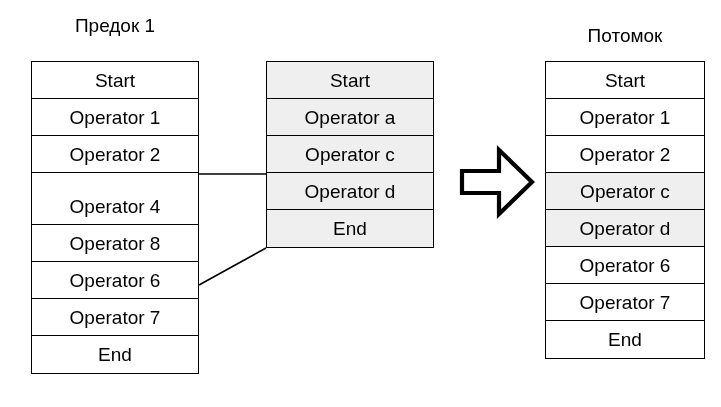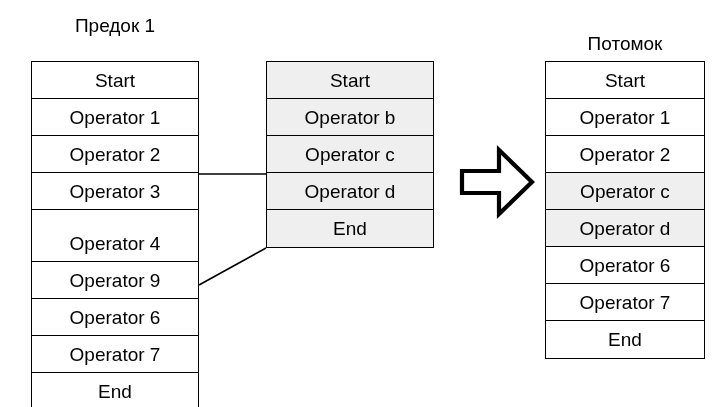--- a/index.html
+++ b/index.html
@@ -24,21 +24,21 @@
   .col-title {
     position: absolute;
     text-align: center;
     font-size: 19px;
     line-height: 23px;
     color: #000000;
     white-space: nowrap;
   }
   #title-parent1 { left: 31px;  top: 14px; width: 168px; }
   #title-parent2 { left: 266px; top: 14px; width: 168px; }
-  #title-child   { left: 545px; top: 32px; width: 160px; }
+  #title-child   { left: 545px; top: 24px; width: 160px; }
 
   
   .chain {
     position: absolute;
     border: 1.6px solid #000000;
     box-sizing: border-box;
     background: #ffffff;
   }
   #chain-parent1 { left: 31px;  top: 61px; width: 168px; }
   #chain-parent2 { left: 266px; top: 61px; width: 168px; }
@@ -88,46 +88,43 @@
   <div class="chain" id="chain-parent1">
     <div class="chain-row" style="background: rgb(255, 255, 255);">
         <span class="row-label">Start</span>
       </div>
     <div class="chain-row" style="background: rgb(255, 255, 255);">
         <span class="row-label">Operator 1</span>
       </div>
     <div class="chain-row" style="background: rgb(255, 255, 255);">
         <span class="row-label">Operator 2</span>
       </div>
-    <div class="chain-row" style="background: rgb(255, 255, 255);">
-        <span class="row-label">Operator 3</span>
-      </div>
     <div class="chain-row" style="background: rgb(255, 255, 255); margin-top: 15px;">
         <span class="row-label">Operator 4</span>
       </div>
     <div class="chain-row" style="background: rgb(255, 255, 255);">
-        <span class="row-label">Operator 9</span>
+        <span class="row-label">Operator 8</span>
       </div>
     <div class="chain-row" style="background: rgb(255, 255, 255);">
         <span class="row-label">Operator 6</span>
       </div>
     <div class="chain-row" style="background: rgb(255, 255, 255);">
         <span class="row-label">Operator 7</span>
       </div>
     <div class="chain-row" style="background: rgb(255, 255, 255);">
         <span class="row-label">End</span>
       </div>
   </div>
 
   <div class="chain" id="chain-parent2">
     <div class="chain-row shaded" style="background: rgb(239, 239, 239);">
         <span class="row-label">Start</span>
       </div>
     <div class="chain-row shaded" style="background: rgb(239, 239, 239);">
-        <span class="row-label">Operator b</span>
+        <span class="row-label">Operator a</span>
       </div>
     <div class="chain-row shaded" style="background: rgb(239, 239, 239);">
         <span class="row-label">Operator c</span>
       </div>
     <div class="chain-row shaded" style="background: rgb(239, 239, 239);">
         <span class="row-label">Operator d</span>
       </div>
     <div class="chain-row shaded" style="background: rgb(239, 239, 239);">
         <span class="row-label">End</span>
       </div>

